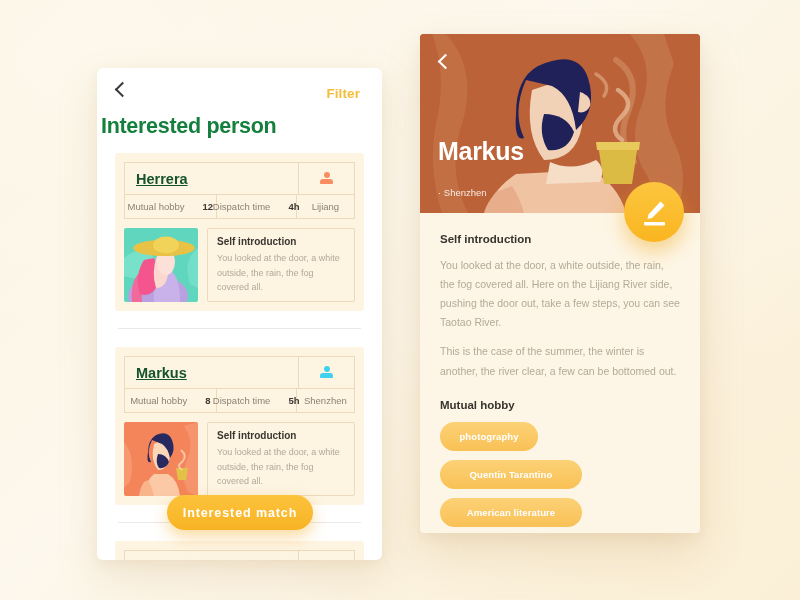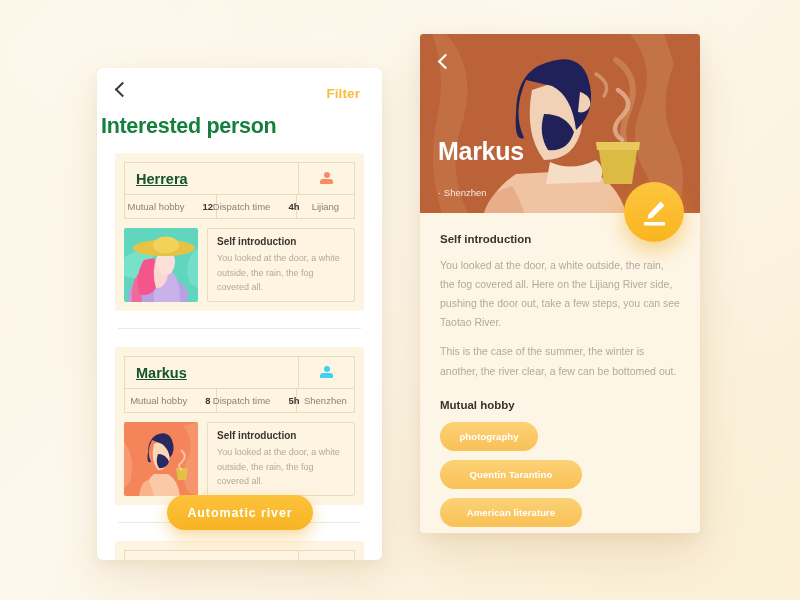--- a/index.html
+++ b/index.html
@@ -386,21 +386,21 @@
 
     <div class="person-card">
       <div class="name-row">
         <div class="name-text"></div>
         <div class="name-icon-cell"></div>
       </div>
     </div>
 
   </div>
 
-  <div id="automatic-match">Automatic river</div>
+  <div id="automatic-match">Interested match</div>
 </div>
 
 <div id="right-panel">
 
   <div id="hero">
     <svg width="280" height="179" viewBox="0 0 280 179" style="position:absolute;inset:0;">
       <rect width="280" height="179" fill="#bb6238"></rect>
       <path d="M26 0 Q60 38 40 96 Q28 140 48 179 L22 179 Q6 130 18 80 Q26 36 12 0 Z" fill="#c87a4c" opacity=".55"></path>
       <path d="M210 0 Q236 30 222 70 Q206 108 226 140 Q238 160 224 179 L256 179 Q272 140 252 104 Q238 70 254 30 L244 0 Z" fill="#cb8358" opacity=".5"></path>
       <path d="M196 26 Q222 44 208 78 Q196 106 214 128" stroke="#d08f66" stroke-width="6" fill="none" opacity=".6" stroke-linecap="round"></path>

